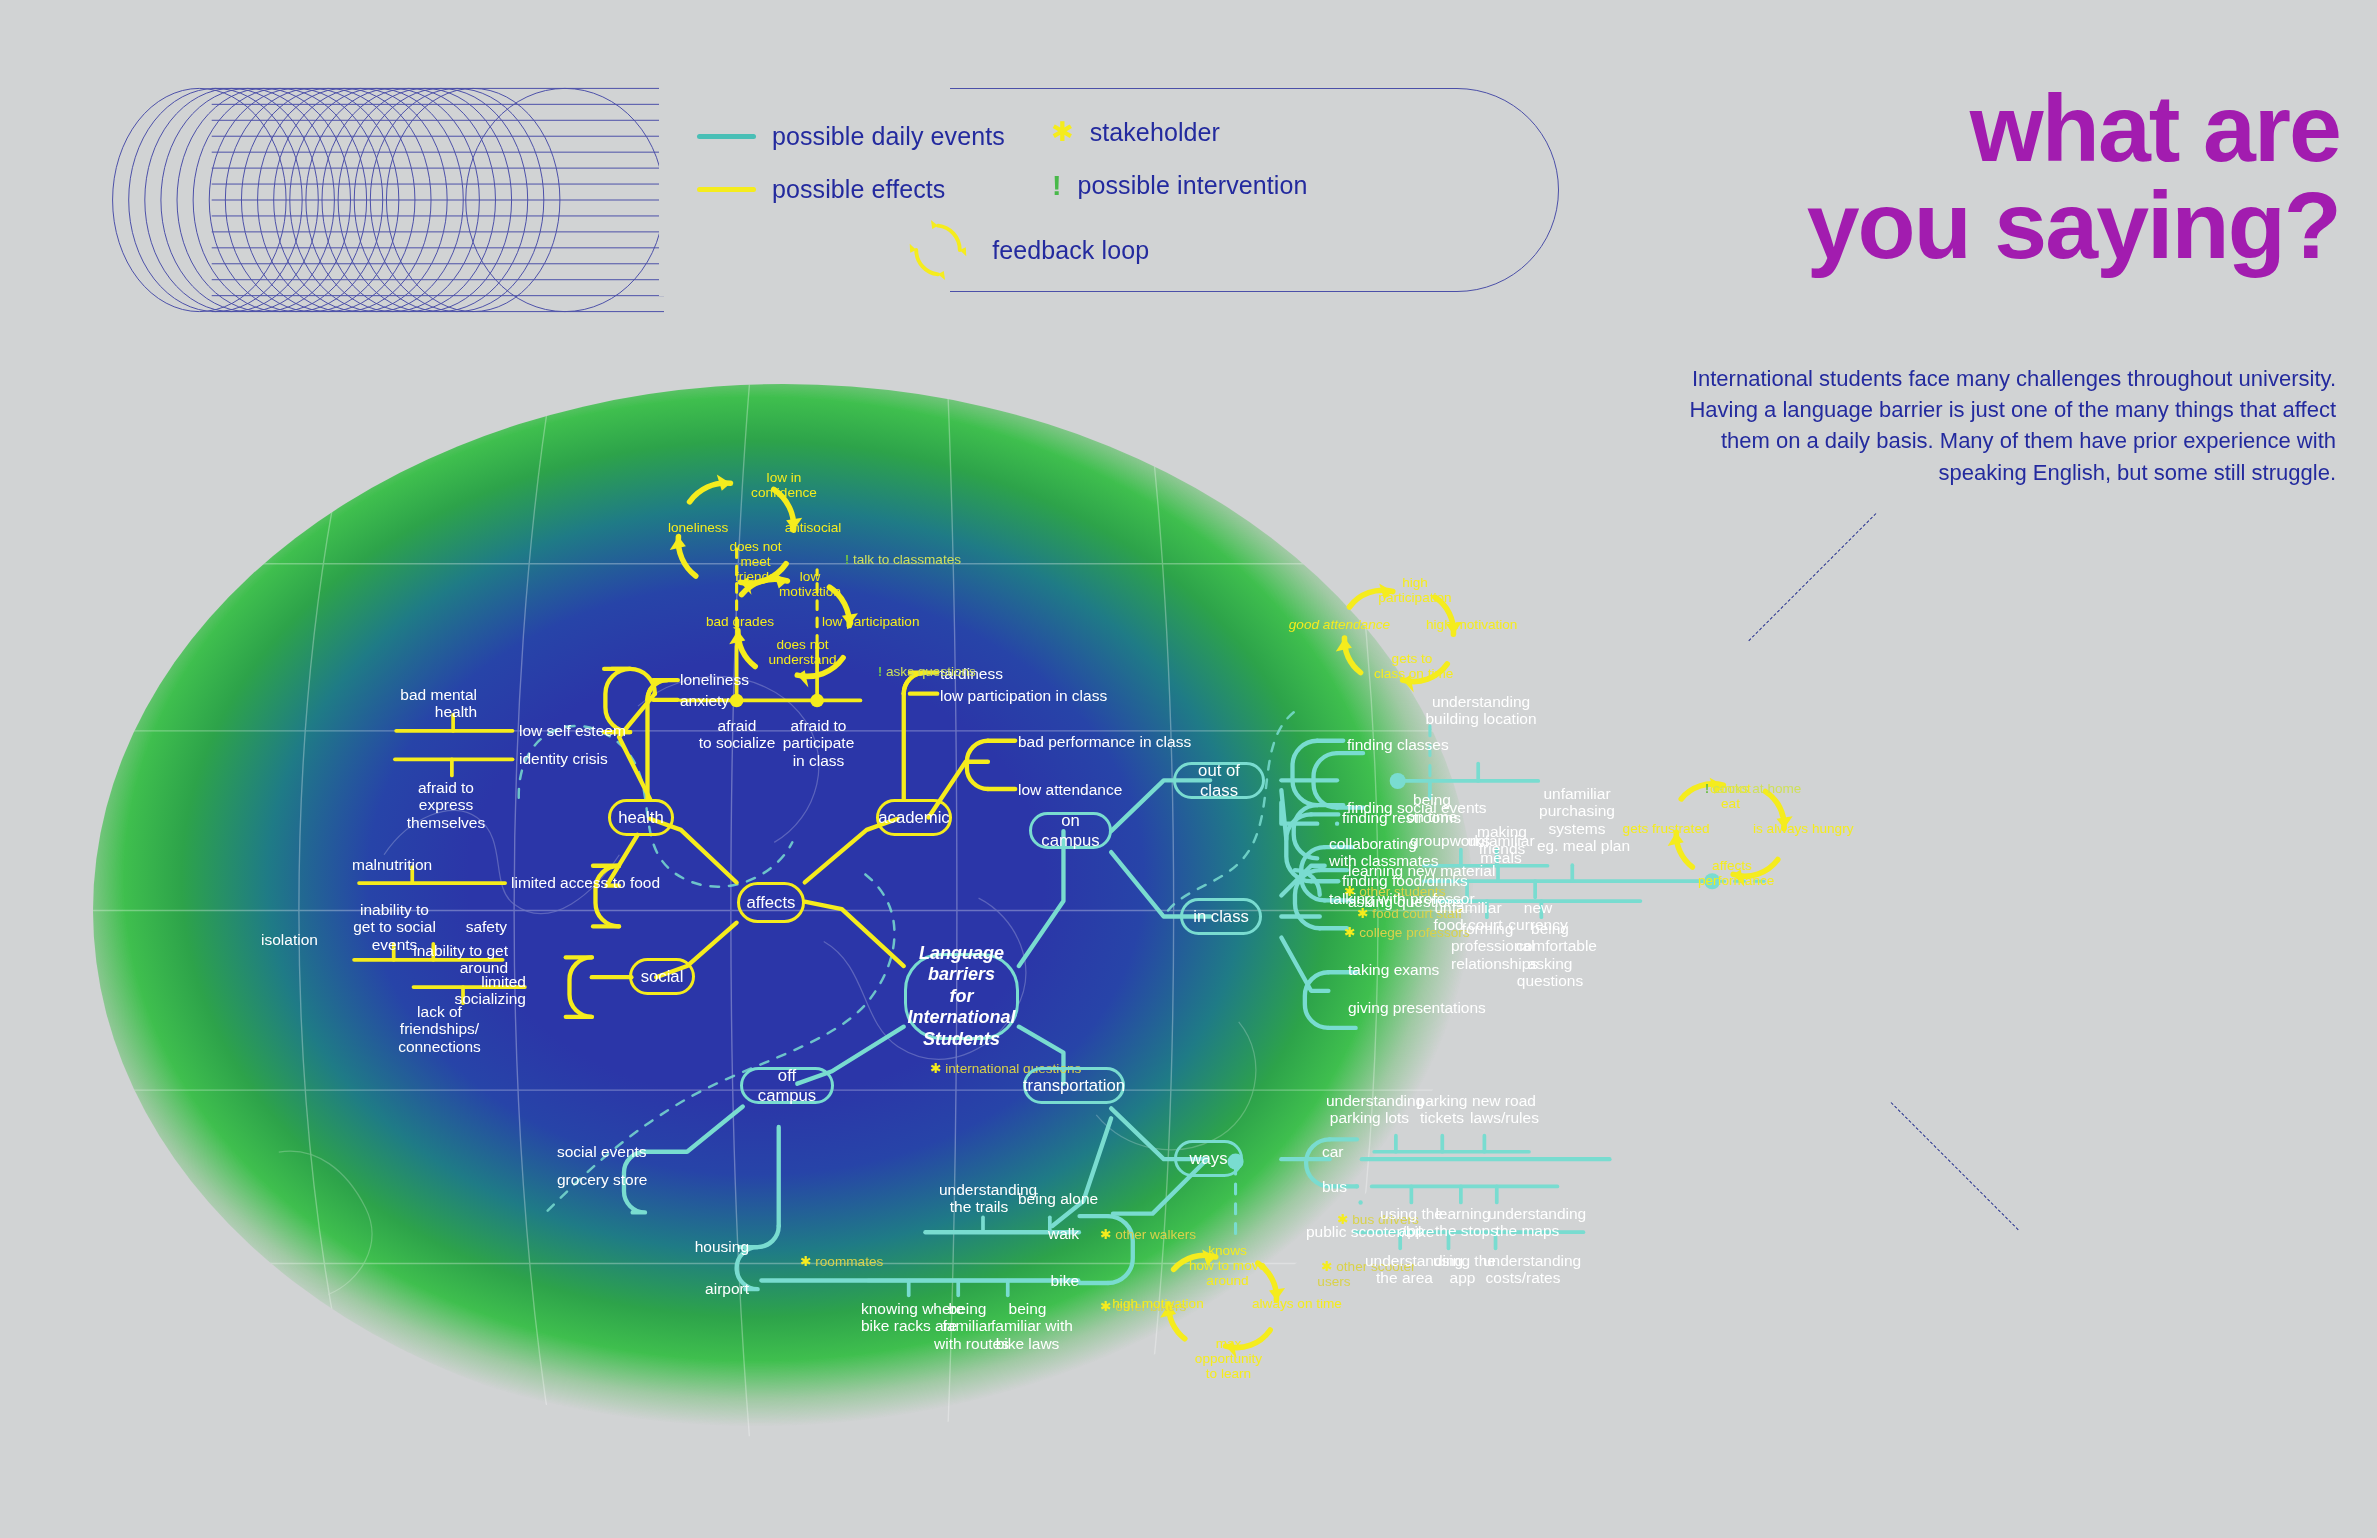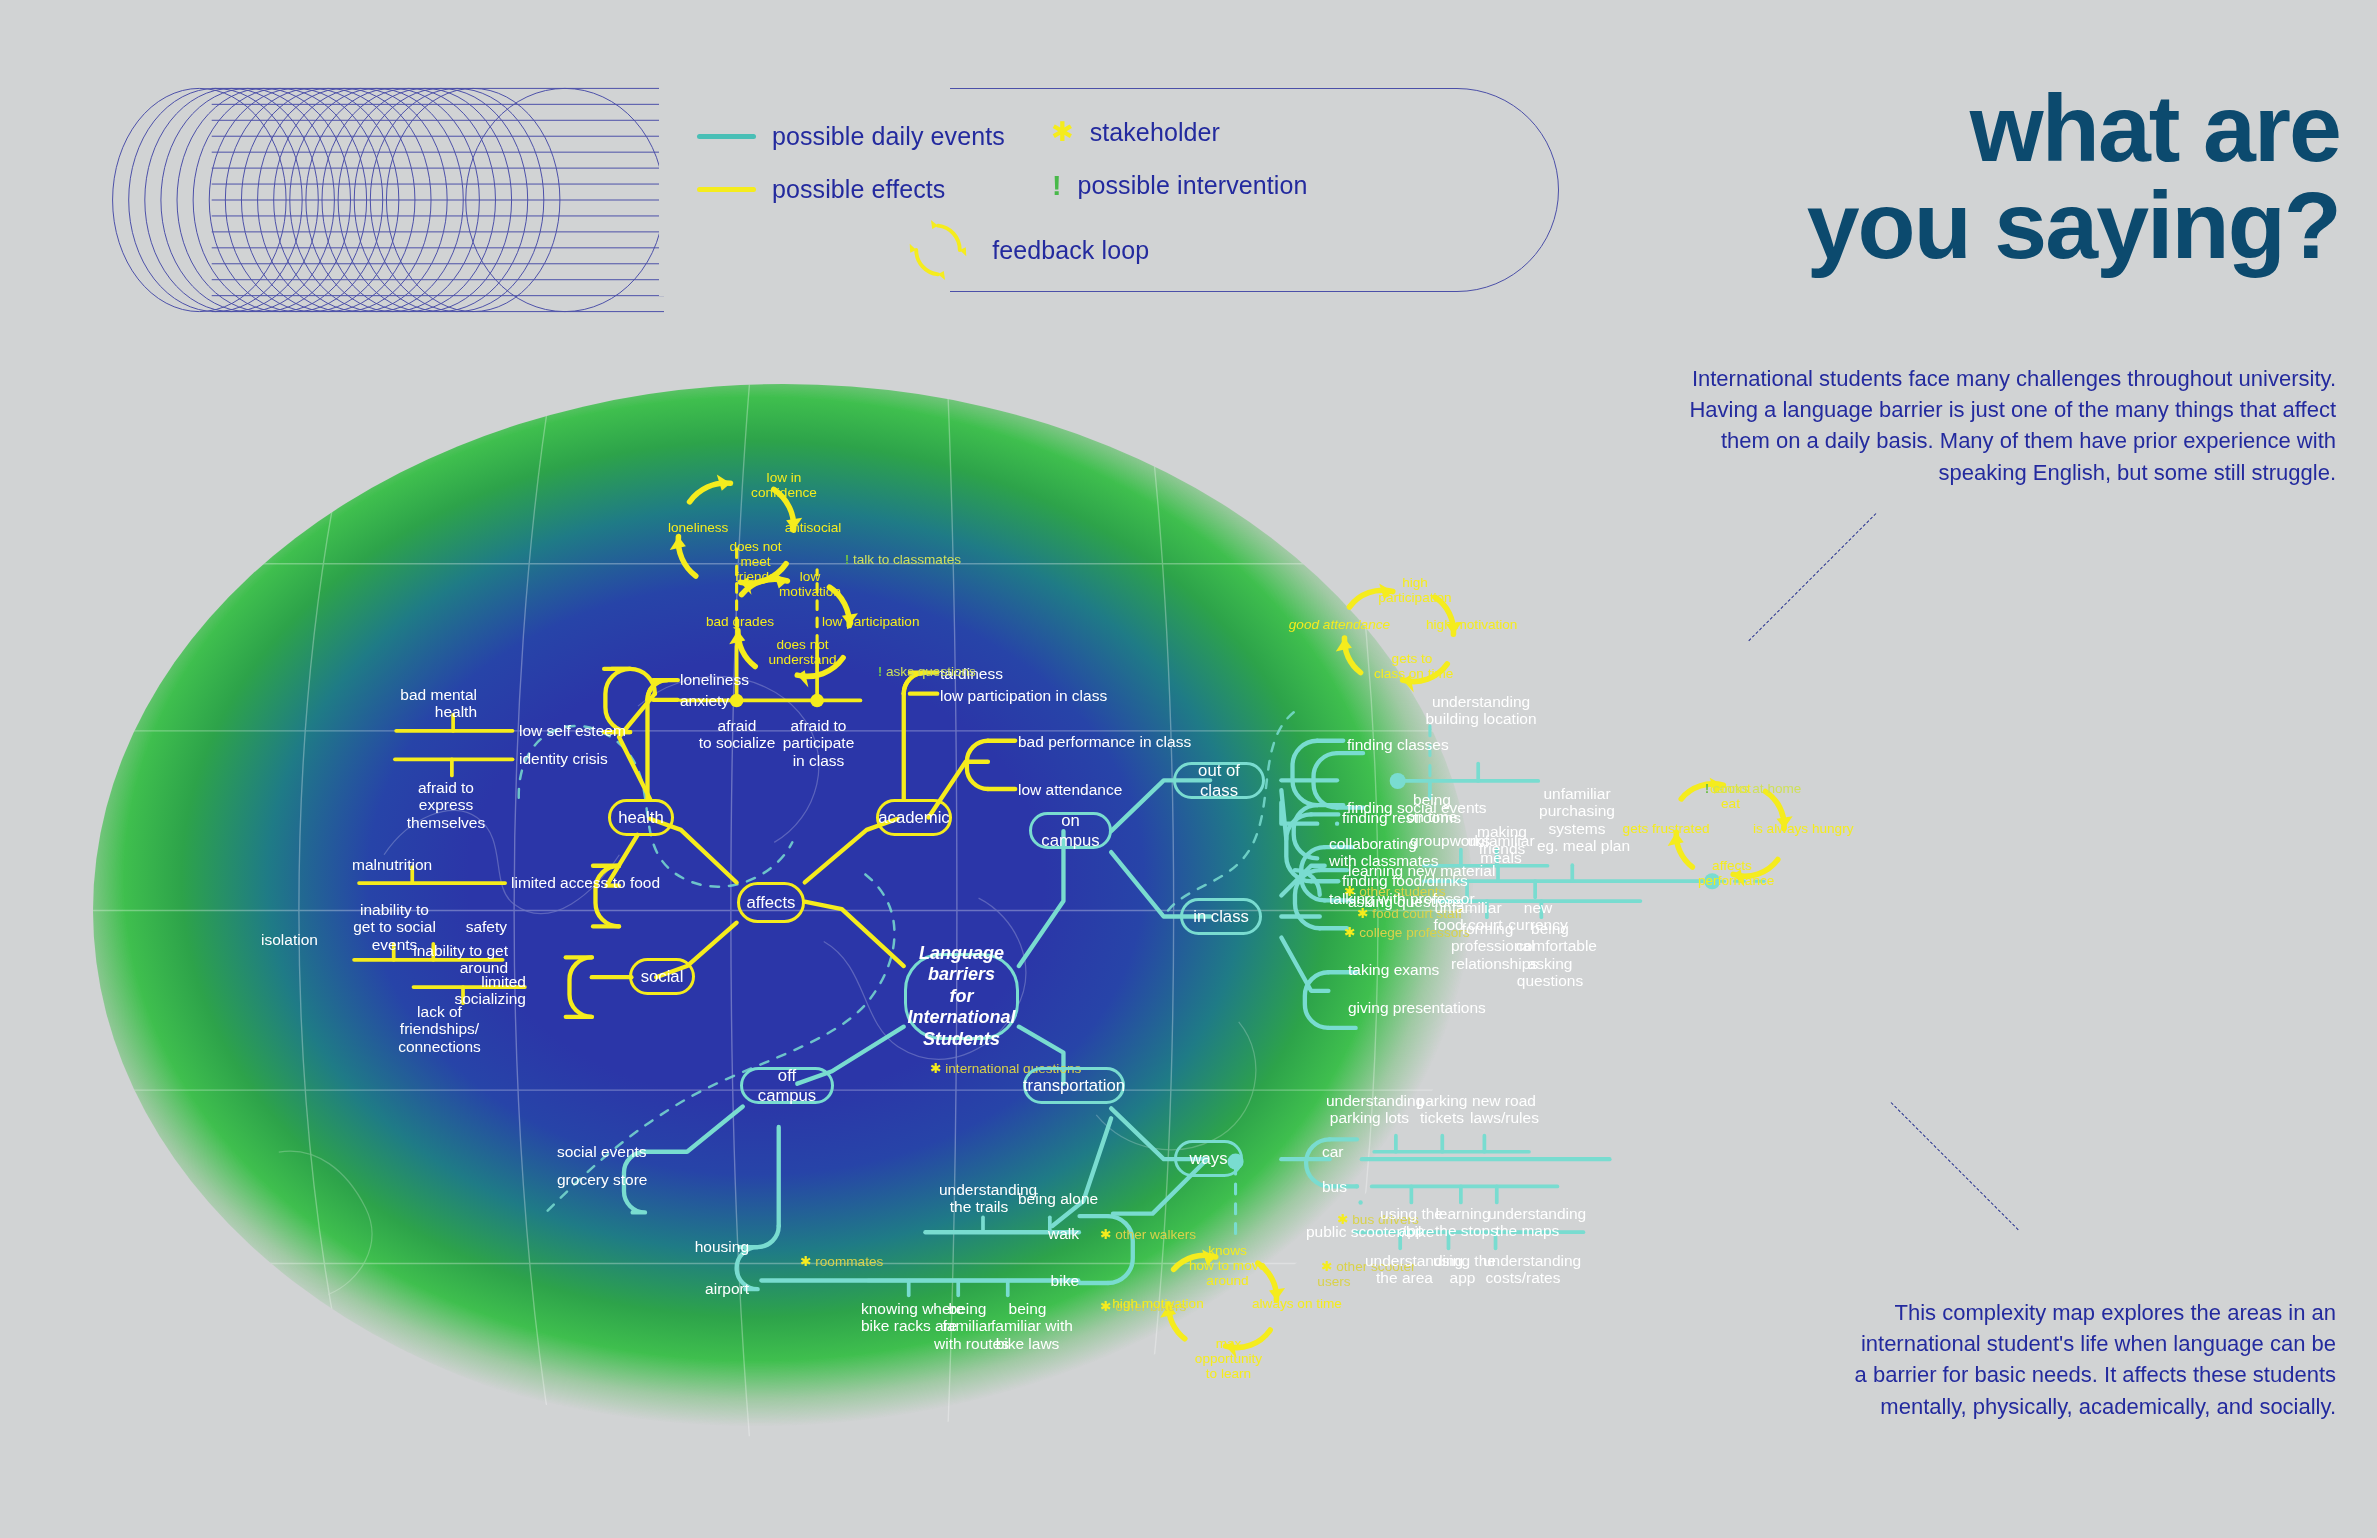--- a/index.html
+++ b/index.html
@@ -22,21 +22,21 @@
   .legend-inner { position: absolute; left: 661px; top: 88px; width: 898px; height: 204px; }
   .lg-row { position: absolute; display: flex; align-items: center; gap: 16px; }
   .lg-line { width: 59px; height: 5.6px; border-radius: 3.1px; display:block; }
   .lg-star { font-size: 27px; line-height: 1; color: #f5ec1d; }
   .lg-excl { font-size: 28.5px; line-height: 1; color: #49b94a; font-weight: 700; }
   .lg-text { font-size: 25px; color: #232a9e; letter-spacing: 0.1px; white-space: nowrap; }
 
   
   .title {
     position: absolute; right: 37px; top: 80px; width: 762px;
-    text-align: right; color: #0c4a6e;
+    text-align: right; color: #a21caf;
     font-size: 95px; font-weight: 700; line-height: 1.02; letter-spacing: -1.9px;
   }
   .para {
     position: absolute; color: #232a9e; text-align: right;
     font-size: 22px; line-height: 1.42;
   }
   #para-top { right: 41px; top: 363px; width: 656px; }
   #para-bottom { right: 41px; top: 1297px; width: 489px; }
 
   .ann-line { position: absolute; border-top: 1.9px dashed #26318f; transform-origin: left center; }
@@ -159,21 +159,20 @@
       <span class="lg-text" style="margin-left:6.2px">feedback loop</span>
     </div>
   </div>
 
   <div class="title">
     <div>what are</div>
     <div>you saying?</div>
   </div>
 
   <div class="para" id="para-top">International students face many challenges throughout university. Having a language barrier is just one of the many things that affect them on a daily basis. Many of them have prior experience with speaking English, but some still struggle.</div>
-  <div class="para" id="para-bottom">This complexity map explores the areas in an international student's life when language can be a barrier for basic needs. It affects these students mentally, physically, academically, and socially.</div>
 
   <div class="ann-line" style="left:1876px; top:513px; width:180px; transform:rotate(135deg);"></div>
   <div class="ann-line" style="left:1891px; top:1102px; width:180px; transform:rotate(45deg);"></div>
 
   <div class="blob"></div>
   <div class="blob-grid">
     <svg viewBox="0 0 2230 1700" width="1381" height="1053">
       <g stroke="#ffffff" fill="none" stroke-width="2.2">
         <path d="M0 290 H2230"></path>
           <path d="M0 560 H2230"></path>

